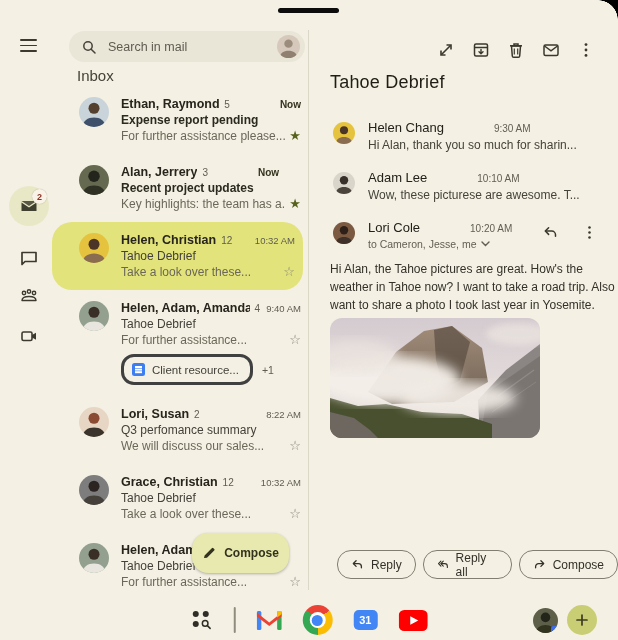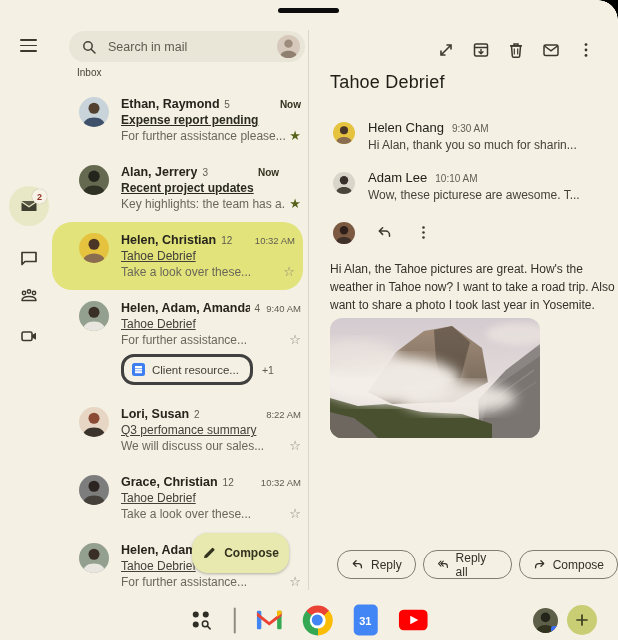--- a/index.html
+++ b/index.html
@@ -25,34 +25,34 @@
   .rail-badge{position:absolute;top:3px;right:2px;width:15px;height:15px;border-radius:50%;background:#f8f3e6;
     color:#8f3226;font-size:9px;font-weight:bold;display:flex;align-items:center;justify-content:center;box-shadow:0 0 1px rgba(0,0,0,.35);}
 
   
   .list-pane{position:absolute;left:52px;top:0;width:263px;height:600px;}
   .search-bar{position:absolute;left:17px;top:31px;width:236px;height:31px;border-radius:16px;background:#e9e5d7;
     display:flex;align-items:center;padding:0 5px 0 13px;box-sizing:border-box;}
   .search-bar input{flex:1;border:none;background:transparent;outline:none;font-family:"Liberation Sans",sans-serif;
     font-size:12.5px;color:#45433a;margin-left:10px;min-width:0;}
   .search-bar input::placeholder{color:#5f5c50;opacity:1;}
-  .inbox-label{position:absolute;left:25px;top:67px;font-size:10px;color:#45433a;}
+  .inbox-label{position:absolute;left:25px;top:67px;font-size:15px;color:#45433a;}
 
   .email-list{position:absolute;left:0;top:86px;width:263px;}
   .row{display:flex;align-items:flex-start;padding:11px 14px 11px 27px;box-sizing:border-box;position:relative;cursor:pointer;}
   .row.selected{background:#e2e37b;border-radius:20px;margin-right:12px;padding-right:8px;}
   .av{width:30px;height:30px;border-radius:50%;flex:none;margin-right:12px;overflow:hidden;position:relative;}
   .av svg{position:absolute;inset:0;width:100%;height:100%;}
   .row-main{flex:1;min-width:0;}
   .l1{display:flex;align-items:baseline;}
   .names{font-size:12.5px;font-weight:bold;color:#26241c;white-space:nowrap;overflow:hidden;}
   .count{font-size:10px;color:#5f5c50;margin-left:5px;}
   .time{margin-left:auto;font-size:9.5px;color:#5f5c50;white-space:nowrap;padding-left:6px;}
   .time.now{color:#33321f;font-weight:bold;font-size:10px;margin-left:44px;}
-  .l2{font-size:12px;color:#43413a;margin-top:2px;white-space:nowrap;overflow:hidden;text-decoration:underline;}
+  .l2{font-size:12px;color:#43413a;margin-top:2px;white-space:nowrap;overflow:hidden;}
   .l2.unread{font-weight:bold;color:#2b2a20;}
   .l3{display:flex;align-items:center;margin-top:2px;}
   .snippet{flex:1;font-size:12px;color:#6b6759;white-space:nowrap;overflow:hidden;}
   .star{font-size:13px;color:#8a877a;width:16px;text-align:right;line-height:14px;cursor:pointer;}
   .star.filled{color:#57621d;}
   .chip-line{display:flex;align-items:center;margin:7px 0 0 0;}
   .chip{display:flex;align-items:center;height:25px;border:3px solid #404040;border-radius:13px;padding:0 11px 0 8px;background:transparent;cursor:pointer;}
   .chip-doc{width:13px;height:13px;border-radius:2.5px;background:#3d7ef0;margin-right:7px;position:relative;flex:none;}
   .chip-doc:before{content:"";position:absolute;left:3px;top:3.2px;width:7px;height:1.4px;background:#fff;box-shadow:0 2.6px 0 #fff,0 5.2px 0 #fff;}
   .chip-label{font-size:11.5px;color:#43413a;white-space:nowrap;}
@@ -65,21 +65,21 @@
 
   
   .thread-pane{position:absolute;left:309px;top:0;width:309px;height:600px;}
   .actions-row{position:absolute;top:41px;right:23px;display:flex;gap:17px;align-items:center;}
   .a-icon{width:18px;height:18px;cursor:pointer;}
   .thread-title{position:absolute;left:21px;top:72px;font-size:18px;color:#1f1e16;letter-spacing:.2px;}
   .messages{position:absolute;left:0;top:111px;width:309px;}
   .msg{display:flex;align-items:flex-start;padding:9px 20px 9px 24px;}
   .msg .av{width:22px;height:22px;margin-right:13px;margin-top:2px;}
   .msg-main{flex:1;min-width:0;}
-  .msg-l1{display:flex;align-items:baseline;}
+  .msg-l1{display:flex;align-items:baseline;gap:42px;}
   .msg-sender{font-size:13px;color:#22211a;}
   .msg-time{font-size:10px;color:#615e52;margin-left:8px;}
   .msg-preview{font-size:12px;color:#45433a;margin-top:3px;white-space:nowrap;overflow:hidden;}
   .msg-recips{display:flex;align-items:center;gap:4px;font-size:10.5px;color:#615e52;margin-top:3px;cursor:pointer;}
   .msg-tools{display:flex;gap:22px;align-items:center;margin-left:8px;margin-top:4px;}
   .msg-tools .a-icon{width:17px;height:17px;}
   .thread-body{position:absolute;left:21px;top:260px;width:292px;font-size:12px;line-height:18px;color:#33312a;}
   .photo{position:absolute;left:21px;top:318px;width:210px;height:120px;border-radius:12px;overflow:hidden;cursor:pointer;}
   .photo svg{display:block;width:100%;height:100%;}
   .reply-bar{position:absolute;left:28px;top:550px;display:flex;gap:7px;}
@@ -409,20 +409,32 @@
     </div>
 
     <div class="msg">
       <span class="av">
         <svg viewBox="0 0 24 24">
             <rect width="24" height="24" fill="#7c5a42"></rect>
             <circle cx="12" cy="9" r="4.6" fill="#2e2018"></circle>
             <path d="M3 24c0-5 4-7.6 9-7.6s9 2.6 9 7.6" fill="#40302a"></path>
           </svg>
       </span>
+      <div class="msg-main">
+        <div class="msg-l1">
+            <span class="msg-sender">Lori Cole</span>
+            <span class="msg-time">10:20 AM</span>
+          </div>
+        <div class="msg-recips">
+          <span>to Cameron, Jesse, me</span>
+          <svg width="9" height="6" viewBox="0 0 9 6">
+              <path d="M1 1 L4.5 4.5 L8 1" fill="none" stroke="#615e52" stroke-width="1.4" stroke-linecap="round"></path>
+            </svg>
+        </div>
+      </div>
       <div class="msg-tools">
         <svg class="a-icon" viewBox="0 0 18 18">
           <path d="M7 4 L3.5 7.5 L7 11" fill="none" stroke="#3a382e" stroke-width="1.6" stroke-linecap="round" stroke-linejoin="round"></path>
           <path d="M3.8 7.5 h6.5 a4 4 0 0 1 4 4 v1.5" fill="none" stroke="#3a382e" stroke-width="1.6" stroke-linecap="round"></path>
         </svg>
         <svg class="a-icon" viewBox="0 0 18 18">
           <circle cx="9" cy="3.8" r="1.35" fill="#3a382e"></circle>
             <circle cx="9" cy="9" r="1.35" fill="#3a382e"></circle>
             <circle cx="9" cy="14.2" r="1.35" fill="#3a382e"></circle>
         </svg>
@@ -506,21 +518,21 @@
       <rect x="0" y="0" width="4.6" height="19" rx="1.6" fill="#4285f4"></rect>
       <rect x="20.4" y="0" width="4.6" height="19" rx="1.6" fill="#34a853"></rect>
       <path d="M0 1.5 L12.5 11.5 L25 1.5 L25 5.5 L12.5 15 L0 5.5 Z" fill="#ea4335"></path>
       <path d="M20.4 0 L25 0 L25 3 L20.4 6.6 Z" fill="#fbbc04"></path>
     </svg>
     <span class="tb-icon" style="position:relative;width:30px;height:30px;display:block;">
       <span style="position:absolute;inset:0;border-radius:50%;background:conic-gradient(from -50deg,#ea4335 0 100deg,#fbbc04 0 230deg,#34a853 0 360deg);"></span>
       <span style="position:absolute;left:7px;top:7px;width:16px;height:16px;border-radius:50%;background:#fff;"></span>
       <span style="position:absolute;left:9.5px;top:9.5px;width:11px;height:11px;border-radius:50%;background:#4285f4;"></span>
     </span>
-    <span class="tb-icon" style="width:24px;height:31px;border-radius:5px;background:#4285f4;display:flex;align-items:center;justify-content:center;color:#fff;font-size:11px;font-weight:bold;">31</span>
+    <span class="tb-icon" style="width:24px;height:20px;border-radius:5px;background:#4285f4;display:flex;align-items:center;justify-content:center;color:#fff;font-size:11px;font-weight:bold;">31</span>
     <svg class="tb-icon" width="29" height="21" viewBox="0 0 29 21">
       <rect width="29" height="21" rx="5.5" fill="#ff0000"></rect>
       <path d="M11.5 6.2 L19.5 10.5 L11.5 14.8 Z" fill="#fff"></path>
     </svg>
   </div>
   <div class="tb-right">
     <span class="tb-avatar">
       <svg viewBox="0 0 24 24">
           <rect width="24" height="24" fill="#5e5f49"></rect>
           <circle cx="12" cy="9" r="4.6" fill="#23241a"></circle>

